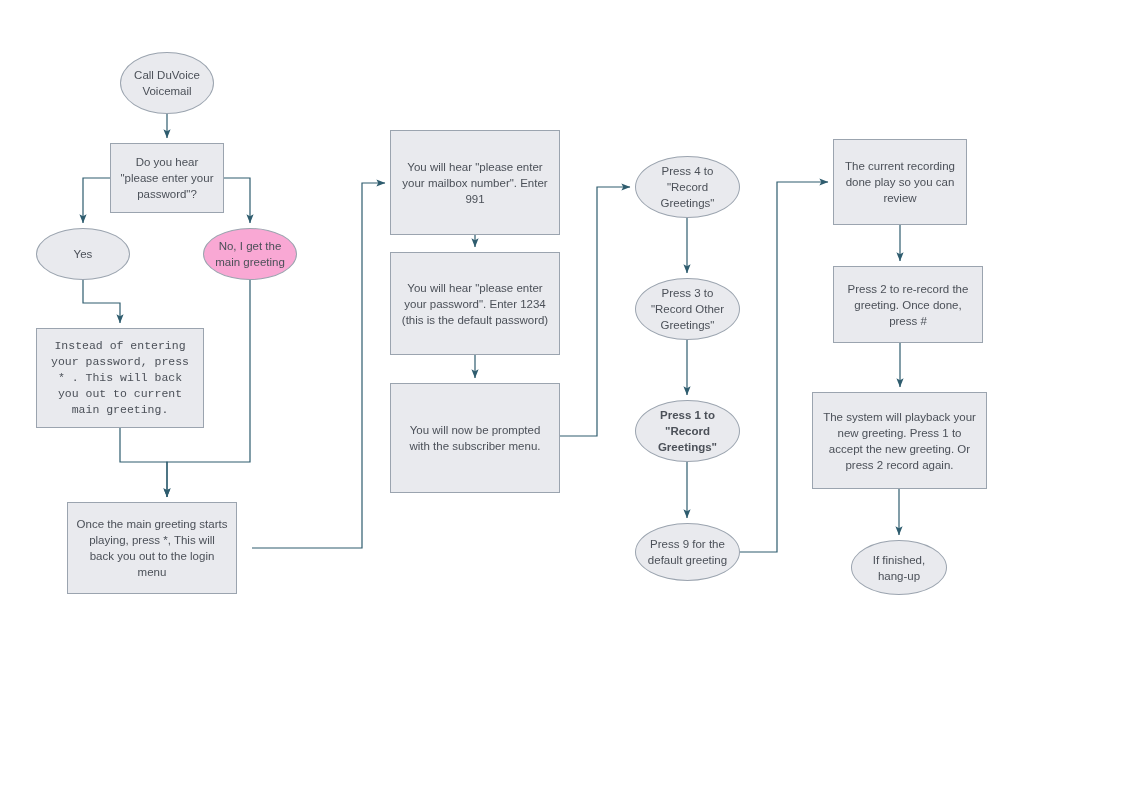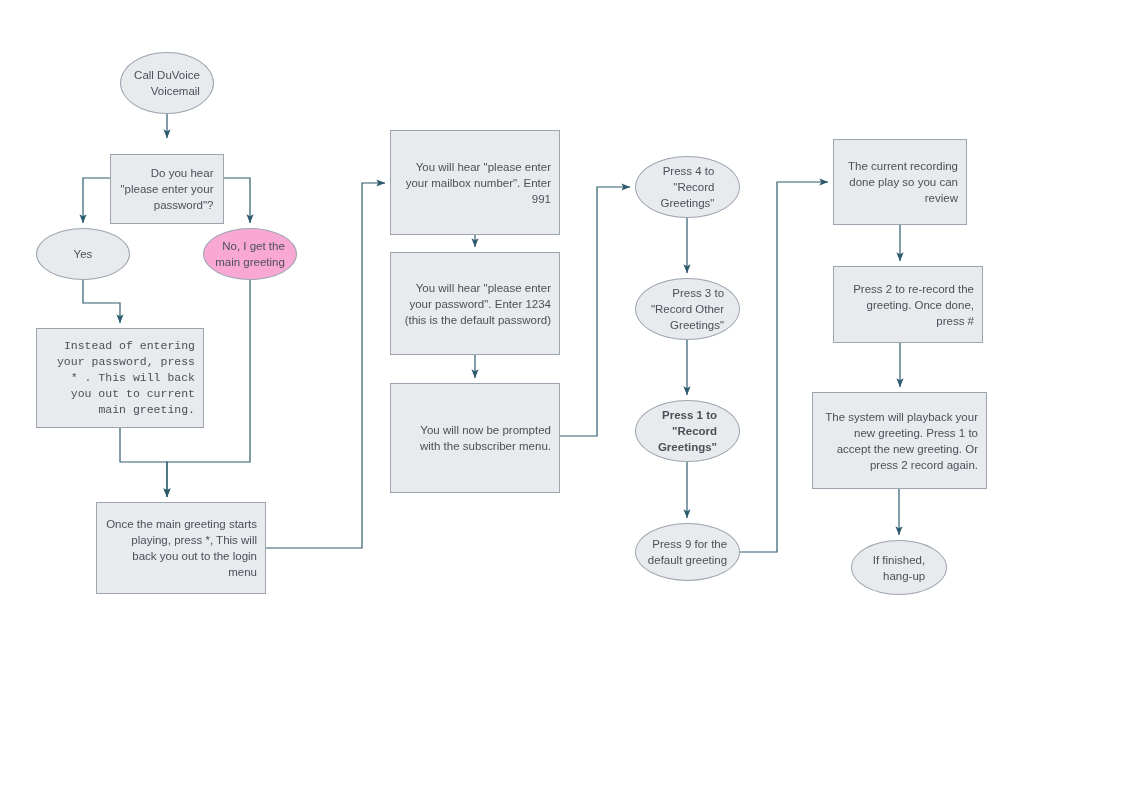--- a/index.html
+++ b/index.html
@@ -22,21 +22,21 @@
     width: 1123px;
     height: 792px;
     pointer-events: none;
   }
   .node {
     position: absolute;
     box-sizing: border-box;
     display: flex;
     align-items: center;
     justify-content: center;
-    text-align: right;
+    text-align: center;
     color: #4b5058;
     font-size: 11.5px;
     line-height: 16px;
     background: #e9eaee;
     border: 1px solid #9ba4af;
     z-index: 2;
   }
   .node.process {
     border-radius: 0;
   }
@@ -80,36 +80,36 @@
         <polyline points="900,225 900,261" marker-end="url(#arrow)" stroke="#2e5c6e" fill="none"></polyline>
         <polyline points="900,343 900,387" marker-end="url(#arrow)" stroke="#2e5c6e" fill="none"></polyline>
         <polyline points="899,489 899,535" marker-end="url(#arrow)" stroke="#2e5c6e" fill="none"></polyline>
       </g>
   </svg>
   <div id="node-layer">
       <div class="node terminator" style="left: 120px; top: 52px; width: 94px; height: 62px; background: rgb(233, 234, 238); border-color: rgb(155, 164, 175); color: rgb(75, 80, 88);">
         <span class="label">Call DuVoice
 Voicemail</span>
       </div>
-      <div class="node process" style="left: 110px; top: 143px; width: 114px; height: 70px; background: rgb(233, 234, 238); border-color: rgb(155, 164, 175); color: rgb(75, 80, 88); margin-top: 11px;">
+      <div class="node process" style="left: 110px; top: 143px; width: 114px; height: 70px; background: rgb(233, 234, 238); border-color: rgb(155, 164, 175); color: rgb(75, 80, 88);">
         <span class="label">Do you hear
 "please enter your
 password"?</span>
       </div>
       <div class="node terminator" style="left: 36px; top: 228px; width: 94px; height: 52px; background: rgb(233, 234, 238); border-color: rgb(155, 164, 175); color: rgb(75, 80, 88);">
         <span class="label">Yes</span>
       </div>
       <div class="node terminator" style="left: 203px; top: 228px; width: 94px; height: 52px; background: #f9a8d4; border-color: rgb(155, 164, 175); color: rgb(75, 80, 88);">
         <span class="label">No, I get the
 main greeting</span>
       </div>
       <div class="node process" style="left: 36px; top: 328px; width: 168px; height: 100px; background: rgb(233, 234, 238); border-color: rgb(155, 164, 175); color: rgb(75, 80, 88); font-family: Liberation Mono, monospace;">
         <span class="label">Instead of entering your password, press * . This will back you out to current main greeting.</span>
       </div>
-      <div class="node process" style="left: 96px; top: 502px; width: 170px; height: 92px; background: rgb(233, 234, 238); border-color: rgb(155, 164, 175); color: rgb(75, 80, 88);">
+      <div class="node process" style="left: 67px; top: 502px; width: 170px; height: 92px; background: rgb(233, 234, 238); border-color: rgb(155, 164, 175); color: rgb(75, 80, 88);">
         <span class="label">Once the main greeting starts playing, press *, This will back you out to the login menu</span>
       </div>
       <div class="node process" style="left: 390px; top: 130px; width: 170px; height: 105px; background: rgb(233, 234, 238); border-color: rgb(155, 164, 175); color: rgb(75, 80, 88);">
         <span class="label">You will hear "please enter your mailbox number". Enter 991</span>
       </div>
       <div class="node process" style="left: 390px; top: 252px; width: 170px; height: 103px; background: rgb(233, 234, 238); border-color: rgb(155, 164, 175); color: rgb(75, 80, 88);">
         <span class="label">You will hear "please enter your password". Enter 1234 (this is the default password)</span>
       </div>
       <div class="node process" style="left: 390px; top: 383px; width: 170px; height: 110px; background: rgb(233, 234, 238); border-color: rgb(155, 164, 175); color: rgb(75, 80, 88);">
         <span class="label">You will now be prompted with the subscriber menu.</span>

